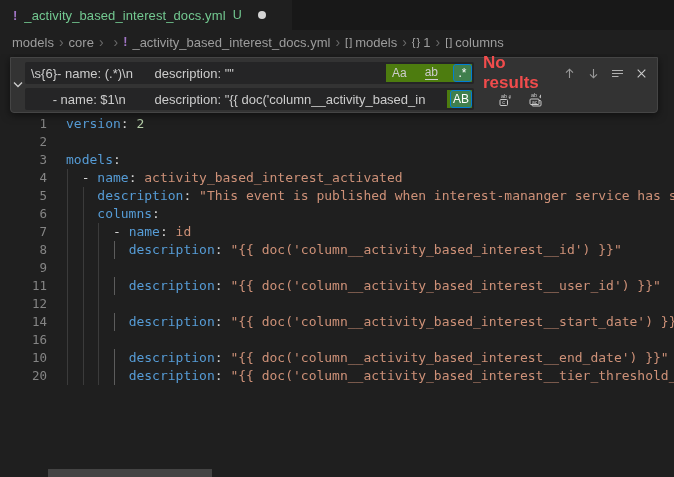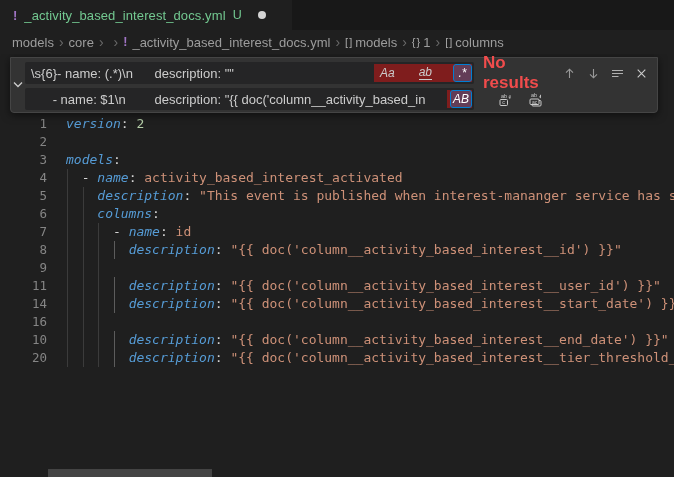--- a/index.html
+++ b/index.html
@@ -32,40 +32,40 @@
                background:#333333;border:1px solid #454545;border-radius:0 0 4px 4px;
                box-shadow:0 2px 8px rgba(0,0,0,.55);display:flex;}
   .fw-left{width:21px;display:flex;align-items:center;justify-content:center;cursor:pointer;}
   .fw-main{flex:1;display:flex;flex-direction:column;gap:4px;padding:4px 4px 4px 0;}
   .fw-row{display:flex;align-items:center;height:22px;}
   .fw-input{width:449px;height:22px;background:#252526;border-radius:2px;position:relative;
             display:flex;align-items:center;padding:0 6px;overflow:hidden;
             font-size:13px;color:#ccc;box-sizing:border-box;flex:none;}
   .fw-text{white-space:pre;overflow:hidden;flex:1;}
   .fw-toggles{position:absolute;right:2px;top:50%;transform:translateY(-50%);
-              display:flex;gap:18px;background:#7f1d1d;padding-left:3px;font-style:italic;}
+              display:flex;gap:12px;background:#4d7c0f;padding-left:3px;}
   .toggle{height:18px;min-width:19px;padding:0 2px;border-radius:3px;display:flex;
           align-items:center;justify-content:center;font-size:12px;color:#ccc;
           border:1px solid transparent;cursor:pointer;box-sizing:border-box;}
   .toggle.active{background:rgba(36,137,221,.30);border-color:var(--accent,#007fd4);color:#fff;}
   .toggle .uline{border-bottom:1px solid currentColor;line-height:1.05;}
   .fw-results{color:var(--error,#f14c4c);font-size:17px;margin:0 8px 0 9px;width:68px;flex:none;font-weight:bold;}
   .fw-nav{margin-left:auto;display:flex;gap:3px;padding-right:1px;}
   .fw-btn{width:21px;height:21px;display:flex;align-items:center;justify-content:center;
           border-radius:3px;cursor:pointer;flex:none;}
   .fw-replace-btns{display:flex;gap:9px;margin-left:21px;}
 
   
   .code{position:absolute;top:61px;left:0;right:0;font-family:"DejaVu Sans Mono",monospace;}
   .line{display:flex;height:18px;line-height:18px;font-size:13px;}
   .ln{width:47px;text-align:right;color:#858585;font-size:12.5px;flex:none;}
   .lc{margin-left:19px;position:relative;white-space:pre;flex:1;min-width:0;overflow:hidden;}
   .g{position:absolute;top:0;bottom:0;width:1px;background:#3b3b3b;}
   .g.b{background:#5c5c5c;}
-  .t-key{color:var(--key,#569cd6);font-style:italic;}
+  .t-key{color:var(--key,#569cd6);}
   .t-punc{color:var(--punctuation,#d4d4d4);}
   .t-str{color:var(--string,#ce9178);}
   .t-num{color:var(--number,#b5cea8);}
 
   .hsb{position:absolute;left:48px;bottom:0;width:164px;height:8px;
        background:rgba(130,130,130,.38);cursor:pointer;}
 </style>
 </head>
 <body>
 
@@ -226,20 +226,24 @@
         </div>
         <div class="line">
           <span class="ln">9</span>
           <span class="lc"><i class="g" style="left: calc(0ch + 1px);"></i><i class="g" style="left: calc(2ch + 1px);"></i><i class="g" style="left: calc(4ch + 1px);"></i></span>
         </div>
         <div class="line">
           <span class="ln">11</span>
           <span class="lc"><i class="g" style="left: calc(0ch + 1px);"></i><i class="g" style="left: calc(2ch + 1px);"></i><i class="g" style="left: calc(4ch + 1px);"></i><i class="g b" style="left: calc(6ch + 1px);"></i><span class="t-punc">        </span><span class="t-key">description</span><span class="t-punc">: </span><span class="t-str">"{{ doc('column__activity_based_interest__user_id') }}"</span></span>
         </div>
         <div class="line">
+          <span class="ln">12</span>
+          <span class="lc"><i class="g" style="left: calc(0ch + 1px);"></i><i class="g" style="left: calc(2ch + 1px);"></i><i class="g" style="left: calc(4ch + 1px);"></i></span>
+        </div>
+        <div class="line">
           <span class="ln">14</span>
           <span class="lc"><i class="g" style="left: calc(0ch + 1px);"></i><i class="g" style="left: calc(2ch + 1px);"></i><i class="g" style="left: calc(4ch + 1px);"></i><i class="g b" style="left: calc(6ch + 1px);"></i><span class="t-punc">        </span><span class="t-key">description</span><span class="t-punc">: </span><span class="t-str">"{{ doc('column__activity_based_interest__start_date') }}"</span></span>
         </div>
         <div class="line">
           <span class="ln">16</span>
           <span class="lc"><i class="g" style="left: calc(0ch + 1px);"></i><i class="g" style="left: calc(2ch + 1px);"></i><i class="g" style="left: calc(4ch + 1px);"></i></span>
         </div>
         <div class="line">
           <span class="ln">10</span>
           <span class="lc"><i class="g" style="left: calc(0ch + 1px);"></i><i class="g" style="left: calc(2ch + 1px);"></i><i class="g" style="left: calc(4ch + 1px);"></i><i class="g b" style="left: calc(6ch + 1px);"></i><span class="t-punc">        </span><span class="t-key">description</span><span class="t-punc">: </span><span class="t-str">"{{ doc('column__activity_based_interest__end_date') }}"</span></span>

